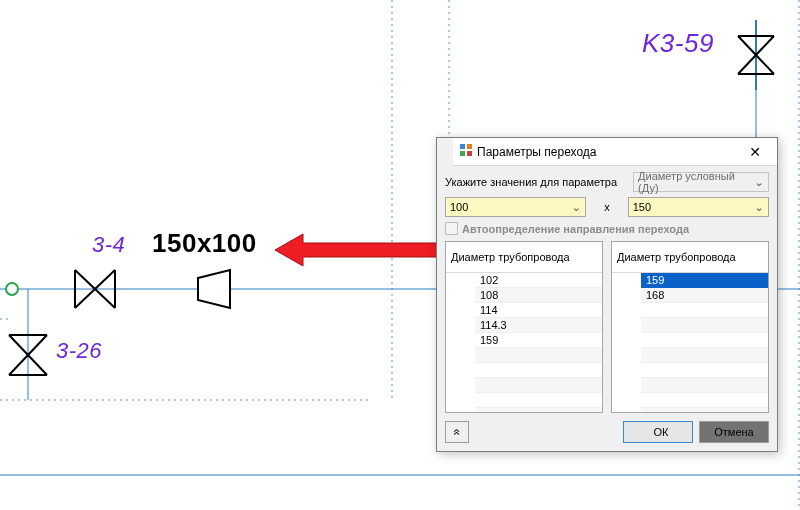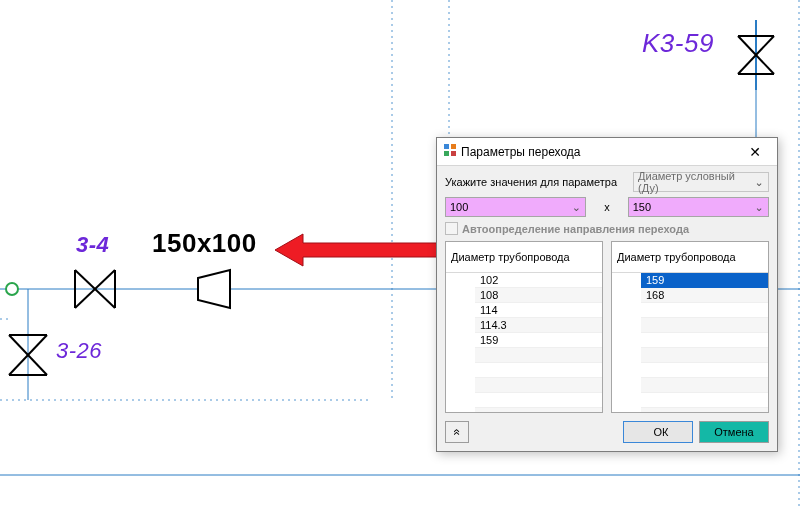--- a/index.html
+++ b/index.html
@@ -49,39 +49,40 @@
   .dlg-titlebar {
     display: flex;
     align-items: center;
     height: 28px;
     background: #fff;
     border-bottom: 1px solid #d6d6d6;
     padding: 0 2px 0 6px;
     font-family: "Segoe UI", sans-serif;
     font-size: 12px;
     color: #000;
+    margin-left: 16px;
   }
   .dlg-titlebar .title { flex: 1; margin-left: 4px; }
   .dlg-close {
     width: 40px;
     height: 22px;
     display: flex;
     align-items: center;
     justify-content: center;
     font-size: 14px;
   }
   .dlg-body { padding: 6px 8px 8px 8px; }
   .row { display: flex; align-items: center; gap: 16px; margin-bottom: 5px; }
   .lbl { font-size: 11px; color: #000; }
   .combo {
     flex: 1;
     display: flex;
     align-items: center;
     height: 20px;
-    background: #f0abfc;
+    background: #fef9c3;
     border: 1px solid #a6a6a6;
     padding: 0 2px 0 4px;
     font-size: 11px;
   }
   .combo .val { flex: 1; }
   .combo .arrow { width: 14px; display: flex; align-items: center; justify-content: center; color: #555; }
   .combo.disabled { background: #f0f0f0; color: #6d6d6d; border-color: #c6c6c6;}
   .x-sep { font-size: 11px; padding: 0 2px; }
   .chk-row { display: flex; align-items: center; gap: 4px; margin: 2px 0 6px 0; }
   .chk {
@@ -125,21 +126,21 @@
   .small-btn {
     width: 24px; height: 22px;
     border: 1px solid #9c9c9c;
     background: #f0f0f0;
     display: flex; align-items: center; justify-content: center;
     font-size: 12px;
   }
   .btn {
     min-width: 70px; height: 22px;
     border: 1px solid #9c9c9c;
-    background: #14b8a6;
+    background: #737373;
     display: flex; align-items: center; justify-content: center;
     font-size: 11px;
   }
   .btn.primary { border-color: #3a87d8; background: #e6e6e6; padding-left: 6px; }
   .arrow-svg { position: absolute; left: 275px; top: 232px; }
 </style>
 </head>
 <body>
 
 <div class="canvas">
@@ -176,21 +177,21 @@
     <g stroke="#000" stroke-width="2" fill="#fff">
       <line x1="756" y1="20" x2="756" y2="90" stroke="#2a7cc4"></line>
       <line x1="738" y1="36" x2="774" y2="74"></line>
       <line x1="738" y1="74" x2="774" y2="36"></line>
       <line x1="738" y1="36" x2="774" y2="36"></line>
       <line x1="738" y1="74" x2="774" y2="74"></line>
     </g>
     <line x1="756" y1="90" x2="756" y2="290" stroke="#2a7cc4" stroke-width="1"></line>
   </svg>
 
-  <div class="sch-label" style="left:76px; top:232px;font-weight:bold;">3-4</div>
+  <div class="sch-label" style="left:92px; top:232px;">3-4</div>
   <div class="big-label" style="left:152px; top:228px;">150x100</div>
   <div class="sch-label" style="left:56px; top:338px;">3-26</div>
   <div class="sch-label" style="left:642px; top:28px; font-size:26px;">K3-59</div>
 </div>
 
 <svg class="arrow-svg" width="170" height="36">
   <defs></defs>
   <polygon points="0,18 28,2 28,11 170,11 170,25 28,25 28,34" fill="#ee1c24" stroke="#a10f16" stroke-width="1"></polygon>
 </svg>
 

